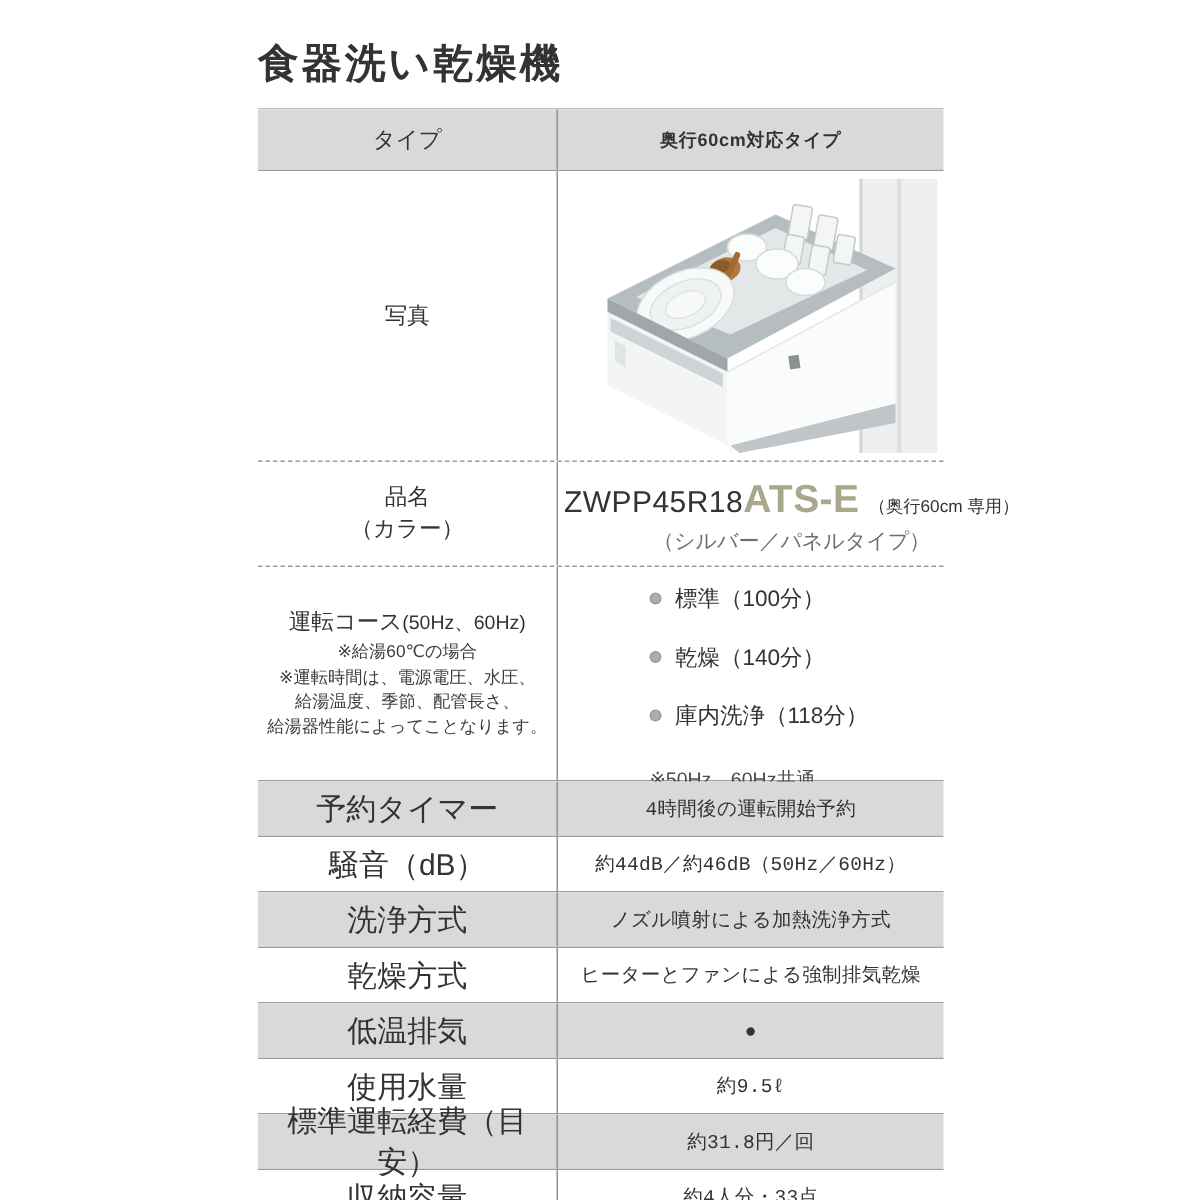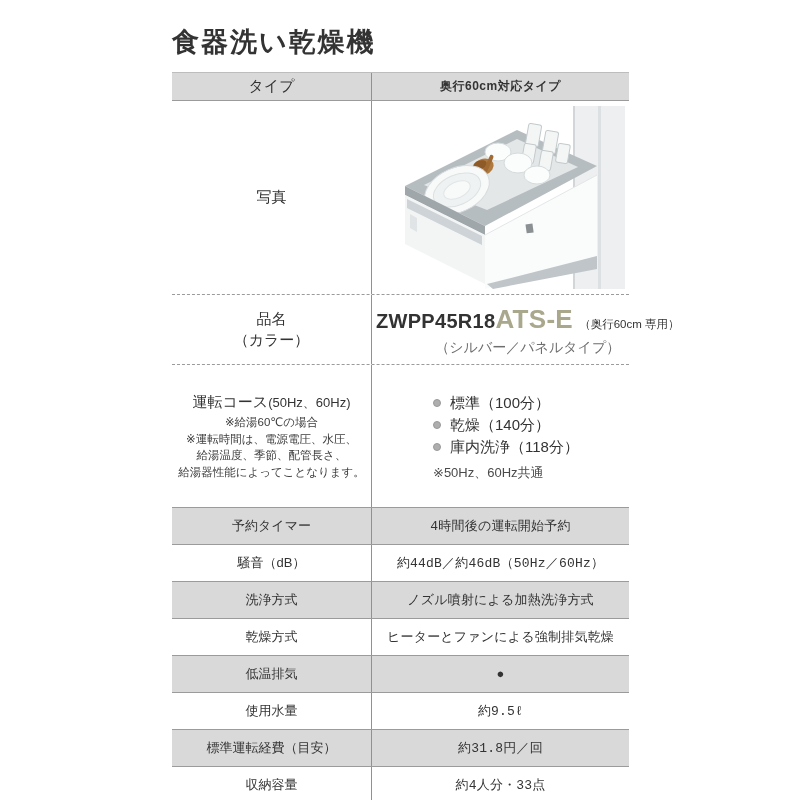--- a/index.html
+++ b/index.html
@@ -46,33 +46,33 @@
     display: flex;
     align-items: center;
     justify-content: center;
     text-align: center;
     font-size: 15px;
     padding: 2px 4px;
   }
   .shaded { background: #d9d9d9; }
 
   
-  .header-row { height: 28px; }
+  .header-row { height: 41px; }
   .header-row .cell-r { font-size: 12px; font-weight: 700; letter-spacing: 0.5px; }
 
   
   .photo-row { height: 194px; }
   .photo-row .cell-r { padding: 3px; }
 
   
   .product-row { height: 70px; }
   .product-row .cell-l { flex-direction: column; line-height: 1.35; }
   .product-row .cell-r { flex-direction: column; line-height: 1.3; }
   .name-line1 { white-space: nowrap; }
-  .name-main { font-size: 20px; font-weight: 700; color: #333; letter-spacing: 0.3px; margin-top: 19px; }
+  .name-main { font-size: 20px; font-weight: 400; color: #333; letter-spacing: 0.3px; margin-top: 19px; }
   .name-accent { font-size: 26px; font-weight: 600; color: #a9a78c; letter-spacing: 0.3px; }
   .name-note { font-size: 11.5px; font-weight: 400; color: #333; margin-left: 2px; }
   .name-line2 { font-size: 14px; color: #6e6e6e; margin-top: 2px; }
 
   
   .course-row { height: 143px; gap: 44px; }
   .course-row .cell-l { flex-direction: column; justify-content: center; line-height: 1.5; }
   .course-title { font-size: 15px; white-space: nowrap; }
   .course-title .hz { font-size: 13px; }
   .course-note { font-size: 11.5px; color: #3c3c3c; line-height: 1.45; }
@@ -81,37 +81,37 @@
     align-items: flex-start;
     justify-content: center;
     text-align: left;
     padding-left: 17px;
   }
   .course-list { list-style: none; }
   .course-list li {
     display: flex;
     align-items: center;
     font-size: 15px;
-    margin: 3px 0;
+    margin: 20px 0;
     white-space: nowrap;
   }
   .bullet {
     display: inline-block;
     width: 8px; height: 8px;
     border-radius: 50%;
     background: #aeaeae;
     border: 1px solid #9a9a9a;
     margin-right: 9px;
     flex: 0 0 auto;
   }
   .course-foot { font-size: 13px; color: #4a4a4a; margin-top: 4px; }
 
   
   .spec-row { height: 37px; }
-  .spec-row .cell-l { font-size: 13px; }
+  .spec-row .cell-l { font-size: 20px; }
   .spec-row .cell-r { font-size: 13px; letter-spacing: 0.2px; font-family: Liberation Mono, monospace; }
   .dot-value { font-size: 16px; }
 </style>
 </head>
 <body>
 
 <div class="page">
 
   <h1 class="title">食器洗い乾燥機</h1>
 

